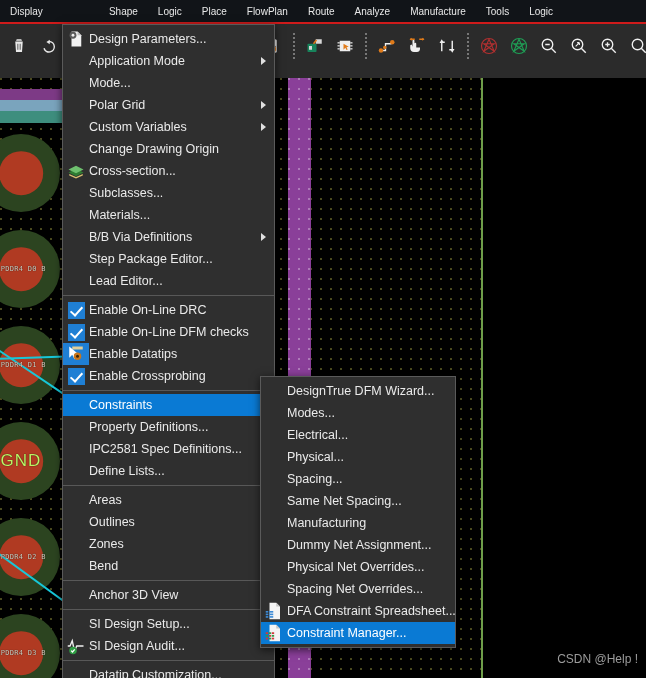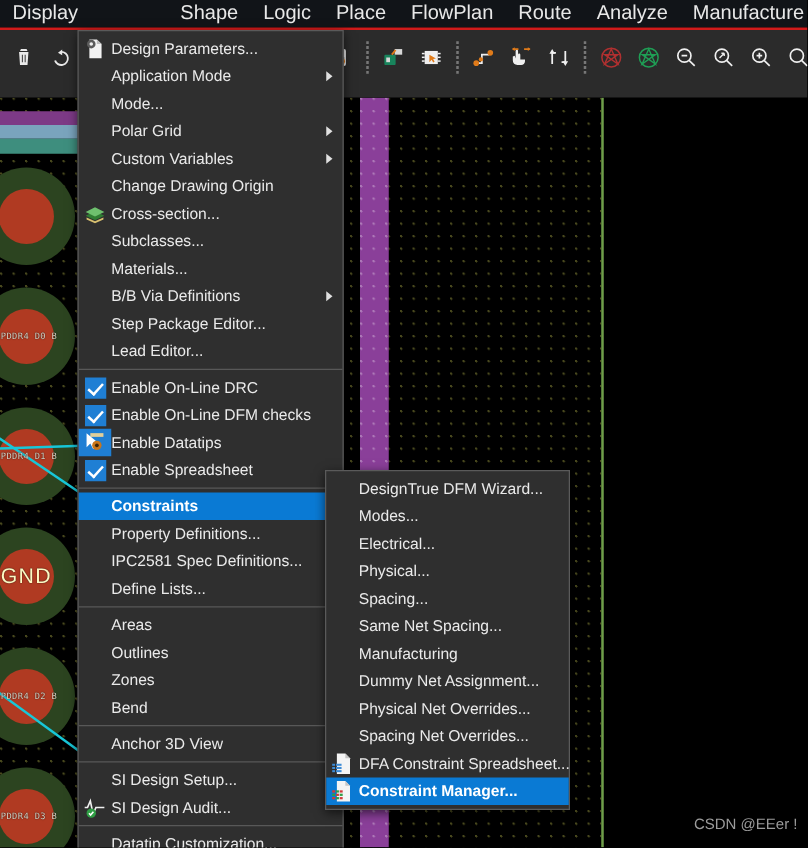--- a/index.html
+++ b/index.html
@@ -51,32 +51,32 @@
     left: 50%; top: 50%; transform: translate(-50%,-50%);
     width: 56%; height: 56%; border-radius: 50%;
     background: #b03a22;
   }
   .pad-label {
     position: relative; z-index: 2;
     font-size: 7px; color: #d8cfc0; letter-spacing: .3px;
     font-family: "DejaVu Sans Mono", monospace;
     white-space: nowrap; text-shadow: 0 0 1px #000;
   }
-  .pad-label.big { font-size: 17px; color: #fef9c3; font-family: "Liberation Sans", sans-serif; letter-spacing: 1px; }
+  .pad-label.big { font-size: 17px; color: #bef264; font-family: "Liberation Sans", sans-serif; letter-spacing: 1px; }
 
   .trace-cyan { position: absolute; background: #17c7d8; }
 
   
   .menubar {
     position: absolute; left: 0; top: 0; width: 646px; height: 22px;
     background: #111418; display: flex; align-items: stretch;
   }
   .menubar .mi {
     display: flex; align-items: center; padding: 1px 10px;
-    color: #e8e8e8; font-size: 16px; cursor: default; white-space: nowrap; text-align: center;
+    color: #e8e8e8; font-size: 10px; cursor: default; white-space: nowrap; text-align: center;
   }
   .menubar .mi.active { background: #0a7ad4; color: #fff; margin-top: 37px; }
 
   .redline { position: absolute; left: 0; top: 22px; width: 646px; height: 2px; background: #cf1b1b; }
 
   
   .toolbar {
     position: absolute; left: 0; top: 24px; width: 646px; height: 54px;
     background: #2b2b2b;
   }
@@ -91,21 +91,21 @@
     padding: 3px 0; z-index: 50; box-shadow: 0 2px 8px rgba(0,0,0,.6);
   }
   #setup-menu { left: 62px; top: 24px; width: 213px; }
   #constraints-menu { left: 260px; top: 376px; width: 196px; }
 
   .row {
     position: relative; display: flex; align-items: center;
     height: 22px; padding: 0 8px 0 0; color: #eaeaea; font-size: 12.5px;
     white-space: nowrap; cursor: default;
   }
-  .row.sel { background: #0a7ad4; color: #ffffff; font-weight: bold; }
+  .row.sel { background: #0a7ad4; color: #ffffff; }
   .row .gutter { width: 26px; min-width: 26px; height: 22px; position: relative;
                  display: flex; align-items: center; justify-content: center; }
   .row .lbl { flex: 1; }
   .row .arrow {
     width: 0; height: 0; margin-left: 8px;
     border-left: 5px solid #e0e0e0; border-top: 4px solid transparent; border-bottom: 4px solid transparent;
   }
   .row.sel .arrow { border-left-color: #fff; }
   .sep { height: 1px; background: #585858; margin: 3px 0; }
 
@@ -151,21 +151,21 @@
         </div>
         <div class="pad" style="left: -18px; top: 536px; width: 78px; height: 78px;">
           <span class="pad-label">LPDDR4 D3 B</span>
         </div>
       </div>
 
     <div class="trace-cyan" style="left:-6px; top:268px; width:96px; height:1.6px; transform:rotate(34deg); transform-origin:left center;"></div>
     <div class="trace-cyan" style="left:-4px; top:280px; width:70px; height:1.6px; transform:rotate(-2deg); transform-origin:left center;"></div>
     <div class="trace-cyan" style="left:-8px; top:470px; width:120px; height:1.6px; transform:rotate(36deg); transform-origin:left center;"></div>
 
-    <div style="position:absolute; right:8px; bottom:12px; color:#9b9b9b; font-size:12px;">CSDN @EEer !</div>
+    <div style="position:absolute; right:8px; bottom:12px; color:#9b9b9b; font-size:12px;">CSDN @Help !</div>
   </div>
 
   <div class="menubar" id="menubar">
       <div class="mi">Display</div>
       <div class="mi active">Setup</div>
       <div class="mi">Shape</div>
       <div class="mi">Logic</div>
       <div class="mi">Place</div>
       <div class="mi">FlowPlan</div>
       <div class="mi">Route</div>
@@ -379,21 +379,21 @@
               <circle cx="14" cy="15" r="2" fill="#3a2408"></circle>
             </svg>
           </span>
         </div>
         <span class="lbl">Enable Datatips</span>
       </div>
       <div class="row">
         <div class="gutter">
           <span class="chk"></span>
         </div>
-        <span class="lbl">Enable Spreadsheet</span>
+        <span class="lbl">Enable Crossprobing</span>
       </div>
       <div class="sep"></div>
       <div class="row sel">
         <div class="gutter"></div>
         <span class="lbl">Constraints</span>
         <span class="arrow"></span>
       </div>
       <div class="row">
         <div class="gutter"></div>
         <span class="lbl">Property Definitions...</span>

